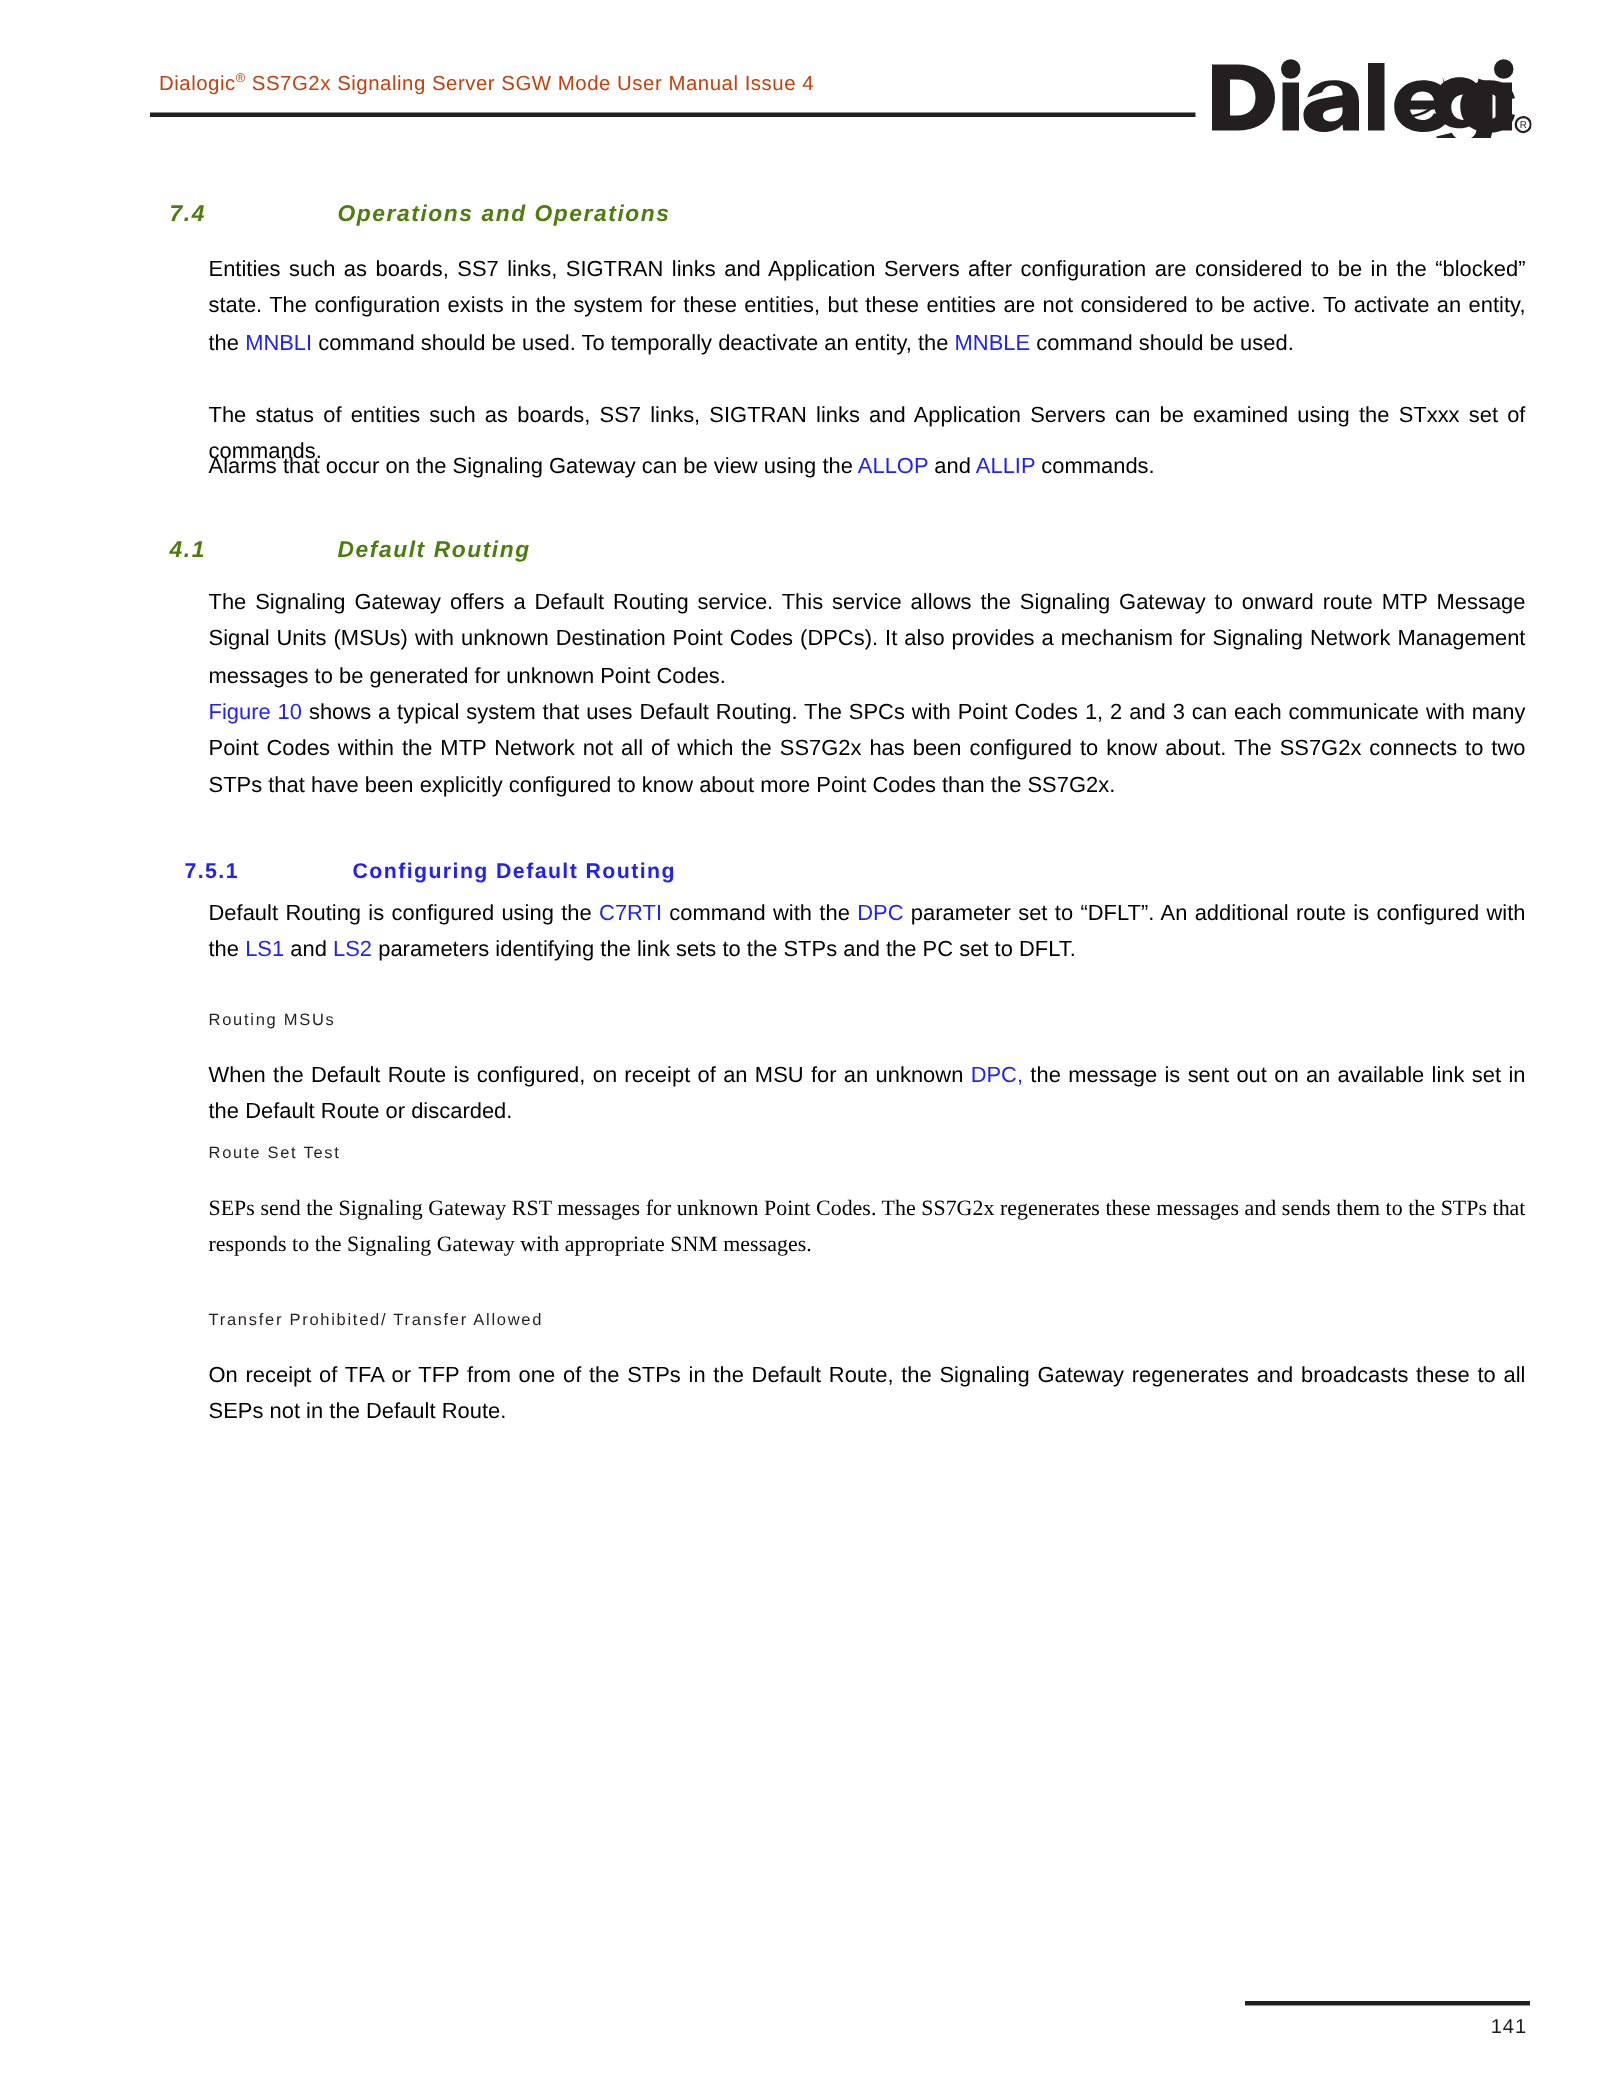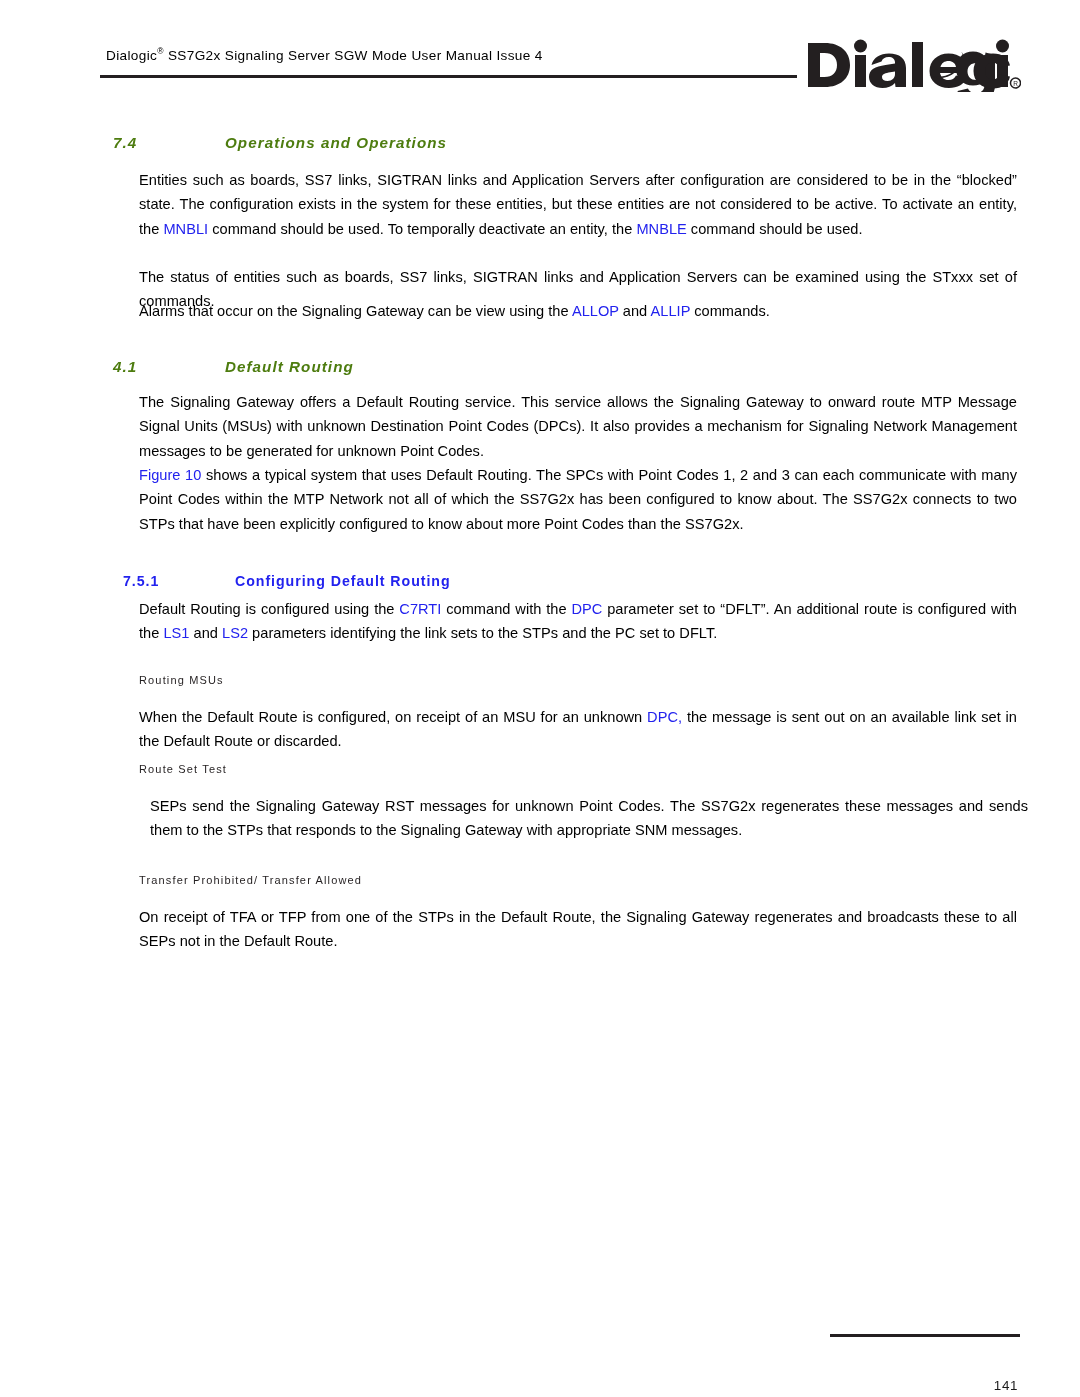--- a/index.html
+++ b/index.html
@@ -28,21 +28,21 @@
     left: 0;
     right: 0;
     height: 50px;
   }
   .header-text {
     position: absolute;
     left: 106px;
     top: 0px;
     font-size: 13.6px;
     letter-spacing: 0.35px;
-    color: #000000;
+    color: #c2410c;
     white-space: nowrap;
   }
   .header-text sup {
     font-size: 8.5px;
     vertical-align: super;
     line-height: 0;
   }
   .header-rule {
     position: absolute;
     left: 100px;
@@ -123,21 +123,21 @@
     position: absolute;
     left: 830px;
     top: 1334px;
     width: 190px;
     height: 3px;
     background: #231f20;
   }
   .footer-page {
     position: absolute;
     left: 0;
-    top: 1378px;
+    top: 1343px;
     width: 1018px;
     text-align: right;
     font-size: 13.4px;
     color: #1a1a1a;
     letter-spacing: 0.6px;
   }
 </style>
 </head>
 <body>
 
@@ -205,21 +205,21 @@
     </h3>
 
     <p class="body blk" style="left:139px; top:597px; width:878px;"><span>Default Routing is configured using the </span><span class="lnk">C7RTI</span><span> command with the </span><span class="lnk">DPC</span><span> parameter set to “DFLT”. An additional route is configured with the </span><span class="lnk">LS1</span><span> and </span><span class="lnk">LS2</span><span> parameters identifying the link sets to the STPs and the PC set to DFLT.</span></p>
 
     <h4 class="h4 blk" style="left:139px; top:674px; width:600px;">Routing MSUs</h4>
 
     <p class="body blk" style="left:139px; top:705px; width:878px;"><span>When the Default Route is configured, on receipt of an MSU for an unknown </span><span class="lnk">DPC,</span><span> the message is sent out on an available link set in the Default Route or discarded.</span></p>
 
     <h4 class="h4 blk" style="left:139px; top:763px; width:600px;">Route Set Test</h4>
 
-    <p class="body blk" style="left:150px; top:794px; width:878px;">SEPs send the Signaling Gateway RST messages for unknown Point Codes. The SS7G2x regenerates these messages and sends them to the STPs that responds to the Signaling Gateway with appropriate SNM messages.</p>
+    <p class="body blk" style="left:139px; top:794px; width:878px;font-family:Liberation Serif, serif;">SEPs send the Signaling Gateway RST messages for unknown Point Codes. The SS7G2x regenerates these messages and sends them to the STPs that responds to the Signaling Gateway with appropriate SNM messages.</p>
 
     <h4 class="h4 blk" style="left:139px; top:874px; width:700px;">Transfer Prohibited/ Transfer Allowed</h4>
 
     <p class="body blk" style="left:139px; top:905px; width:878px;">On receipt of TFA or TFP from one of the STPs in the Default Route, the Signaling Gateway regenerates and broadcasts these to all SEPs not in the Default Route.</p>
 
   </div>
 
   <div class="footer-rule"></div>
   <div class="footer-page">141</div>
 

